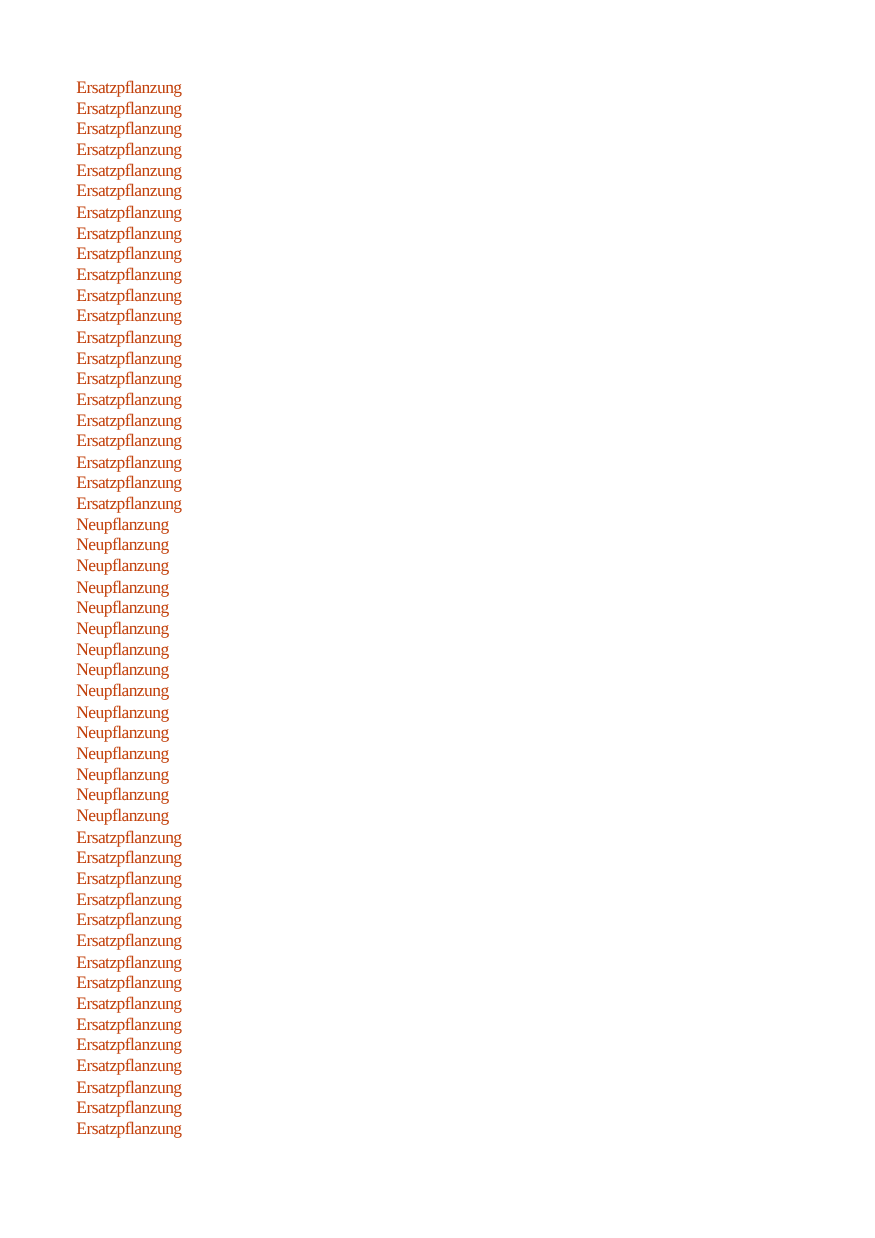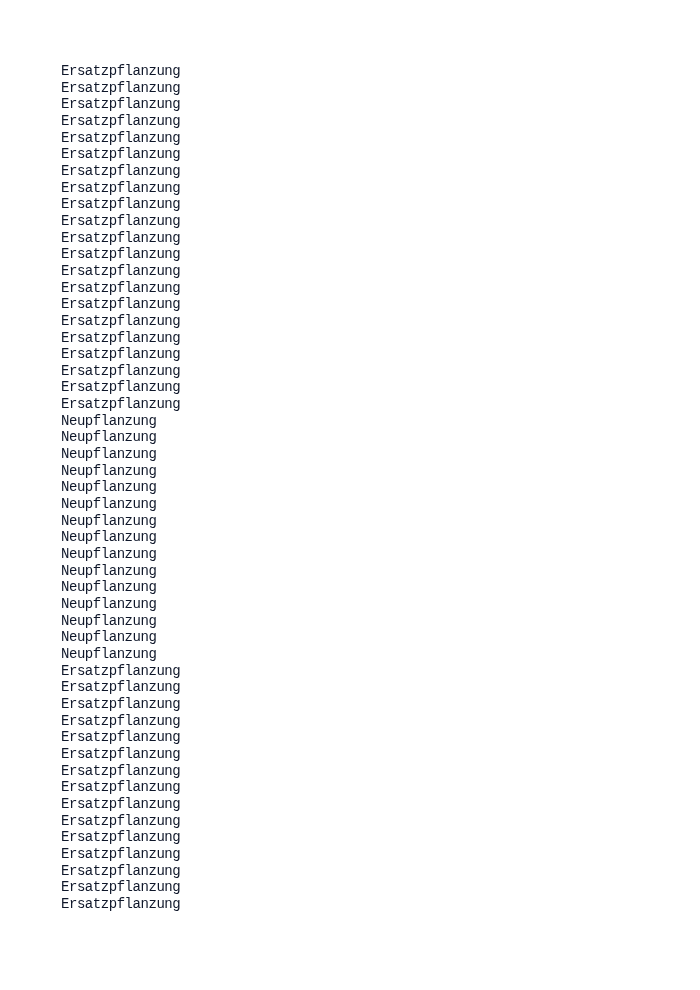--- a/index.html
+++ b/index.html
@@ -13,25 +13,25 @@
     height: 990px;
     background: #ffffff;
     overflow: hidden;
   }
   .line-list {
     position: absolute;
     left: 61px;
     top: 63px;
   }
   .line {
-    font-family: Liberation Mono, monospace;
+    font-family: Liberation Serif, serif;
     font-size: 14px;
     line-height: 16.65px;
     letter-spacing: -0.45px;
-    color: #0f172a;
+    color: #c2410c;
     white-space: pre;
   }
 </style>
 </head>
 <body>
 
 <div class="page">
   <div class="line-list">
       <div class="line">Ersatzpflanzung</div>
       <div class="line">Ersatzpflanzung</div>

